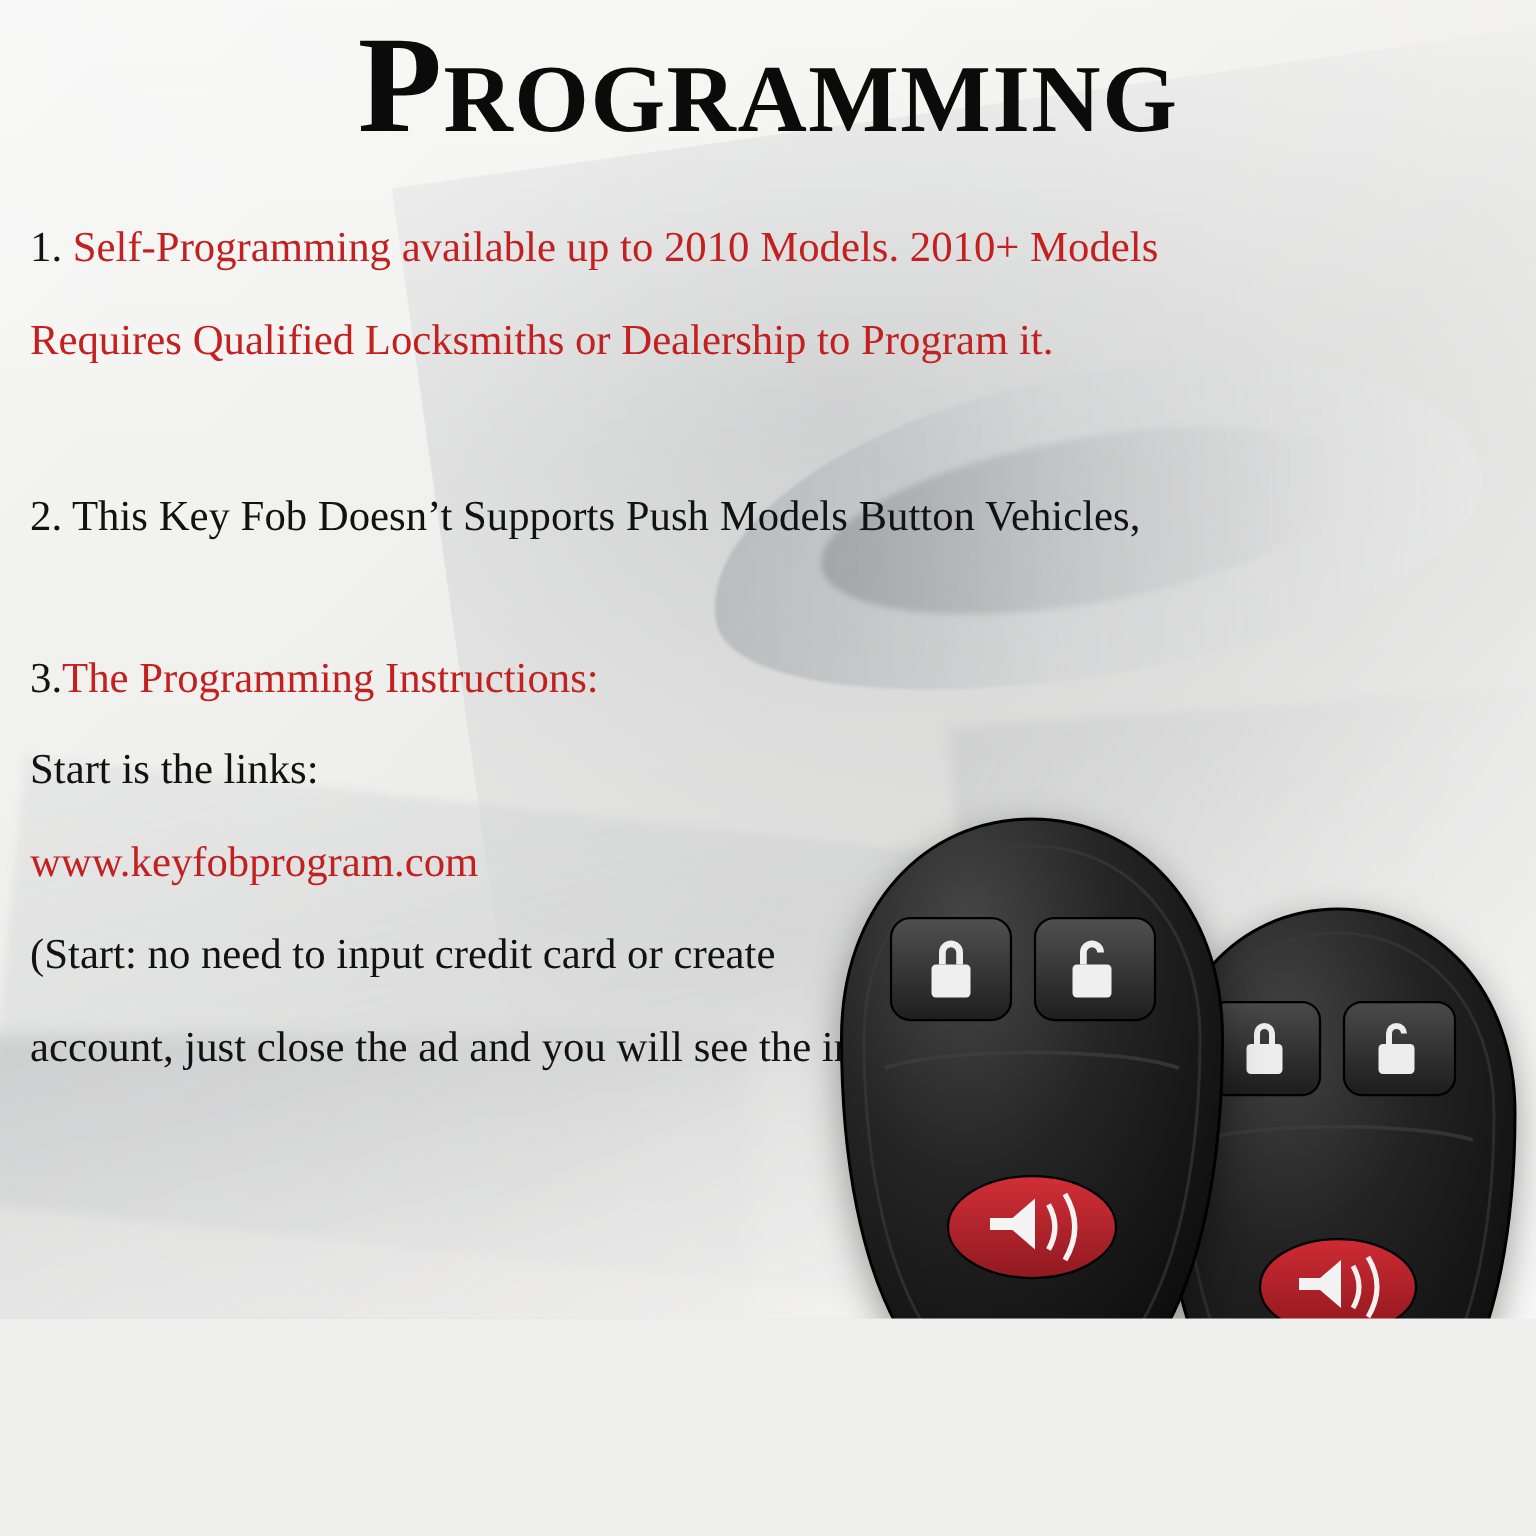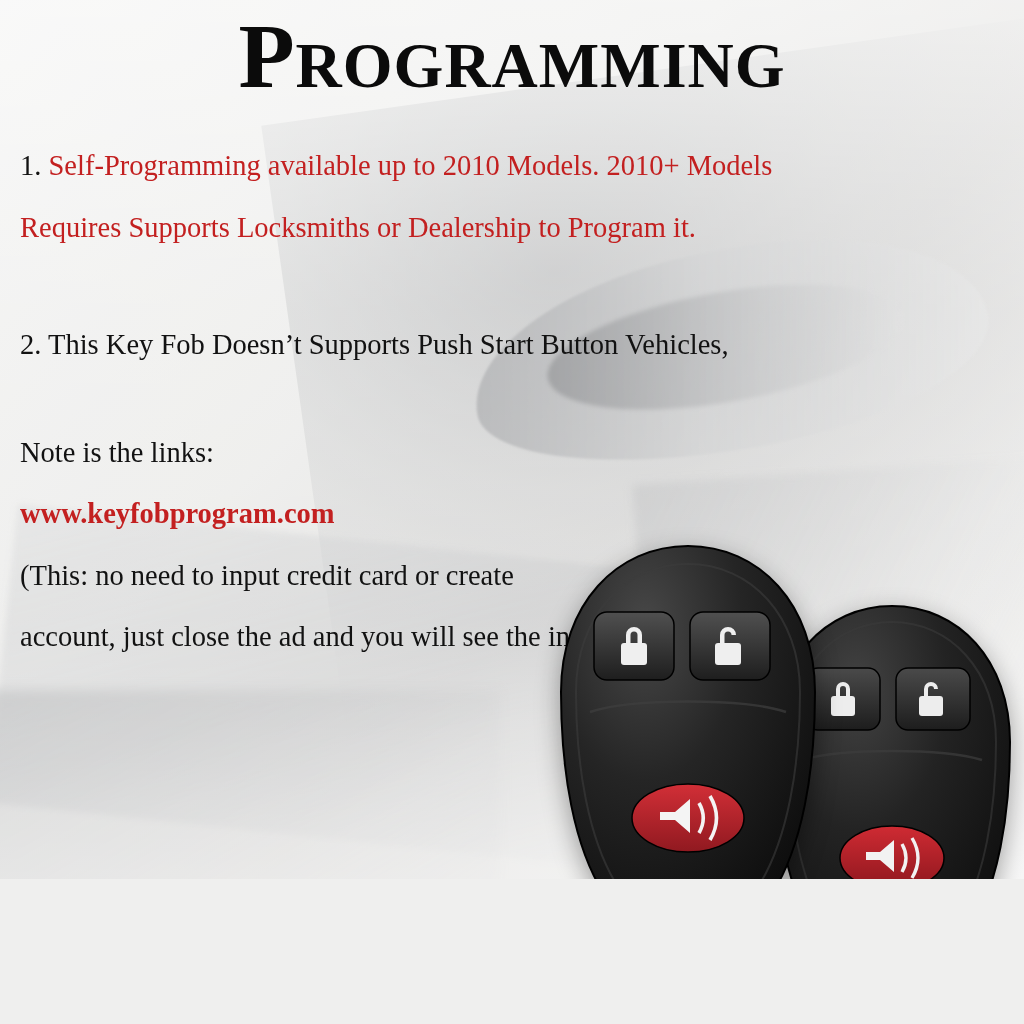--- a/index.html
+++ b/index.html
@@ -124,21 +124,20 @@
     margin: 0 0 33px 0;
     white-space: nowrap;
   }
   .line.red { color: #c32020; }
   .red-span { color: #c32020; }
   .gap-big { height: 56px; }
   .gap-mid { height: 46px; }
   .link {
     color: #c32020;
     text-decoration: none;
-    font-weight: bold;
   }
 
   
   .fob {
     position: absolute;
     filter: drop-shadow(0 8px 12px rgba(0,0,0,0.35));
   }
   .fob-back { left: 762px; top: 600px; }
   .fob-front { left: 548px; top: 540px; }
 </style>
@@ -155,31 +154,32 @@
     <div class="bg-bumper"></div>
     <div class="bg-shadow-left"></div>
     <div class="bg-veil"></div>
   </div>
 
   <div class="title">Programming</div>
 
   <div class="content">
 
     <p class="line"><span>1.</span> <span class="red-span">Self-Programming available up to 2010 Models. 2010+ Models</span></p>
-    <p class="line red">Requires Supports Locksmiths or Dealership to Program it.</p>
+    <p class="line red">Requires Qualified Locksmiths or Dealership to Program it.</p>
 
     <div class="gap-big"></div>
 
-    <p class="line"><span>2.</span> <span>This Key Fob Doesn’t Supports Push Start Button Vehicles,</span></p>
+    <p class="line"><span>2.</span> <span>This Key Fob Doesn’t Supports Push Models Button Vehicles,</span></p>
 
     <div class="gap-mid"></div>
 
-    <p class="line">Note is the links:</p>
+    <p class="line"><span>3.</span><span class="red-span">The Programming Instructions:</span></p>
+    <p class="line">Start is the links:</p>
     <p class="line"><a class="link" href="#">www.keyfobprogram.com</a></p>
-    <p class="line">(This: no need to input credit card or create</p>
+    <p class="line">(Start: no need to input credit card or create</p>
     <p class="line">account, just close the ad and you will see the instructions.)</p>
   </div>
 
   <svg class="fob fob-back" width="260" height="390" viewBox="0 0 260 390">
     <defs>
       <radialGradient id="fobGradB" cx="35%" cy="22%" r="85%">
         <stop offset="0%" stop-color="#434343"></stop>
         <stop offset="45%" stop-color="#232323"></stop>
         <stop offset="100%" stop-color="#0d0d0d"></stop>
       </radialGradient>

